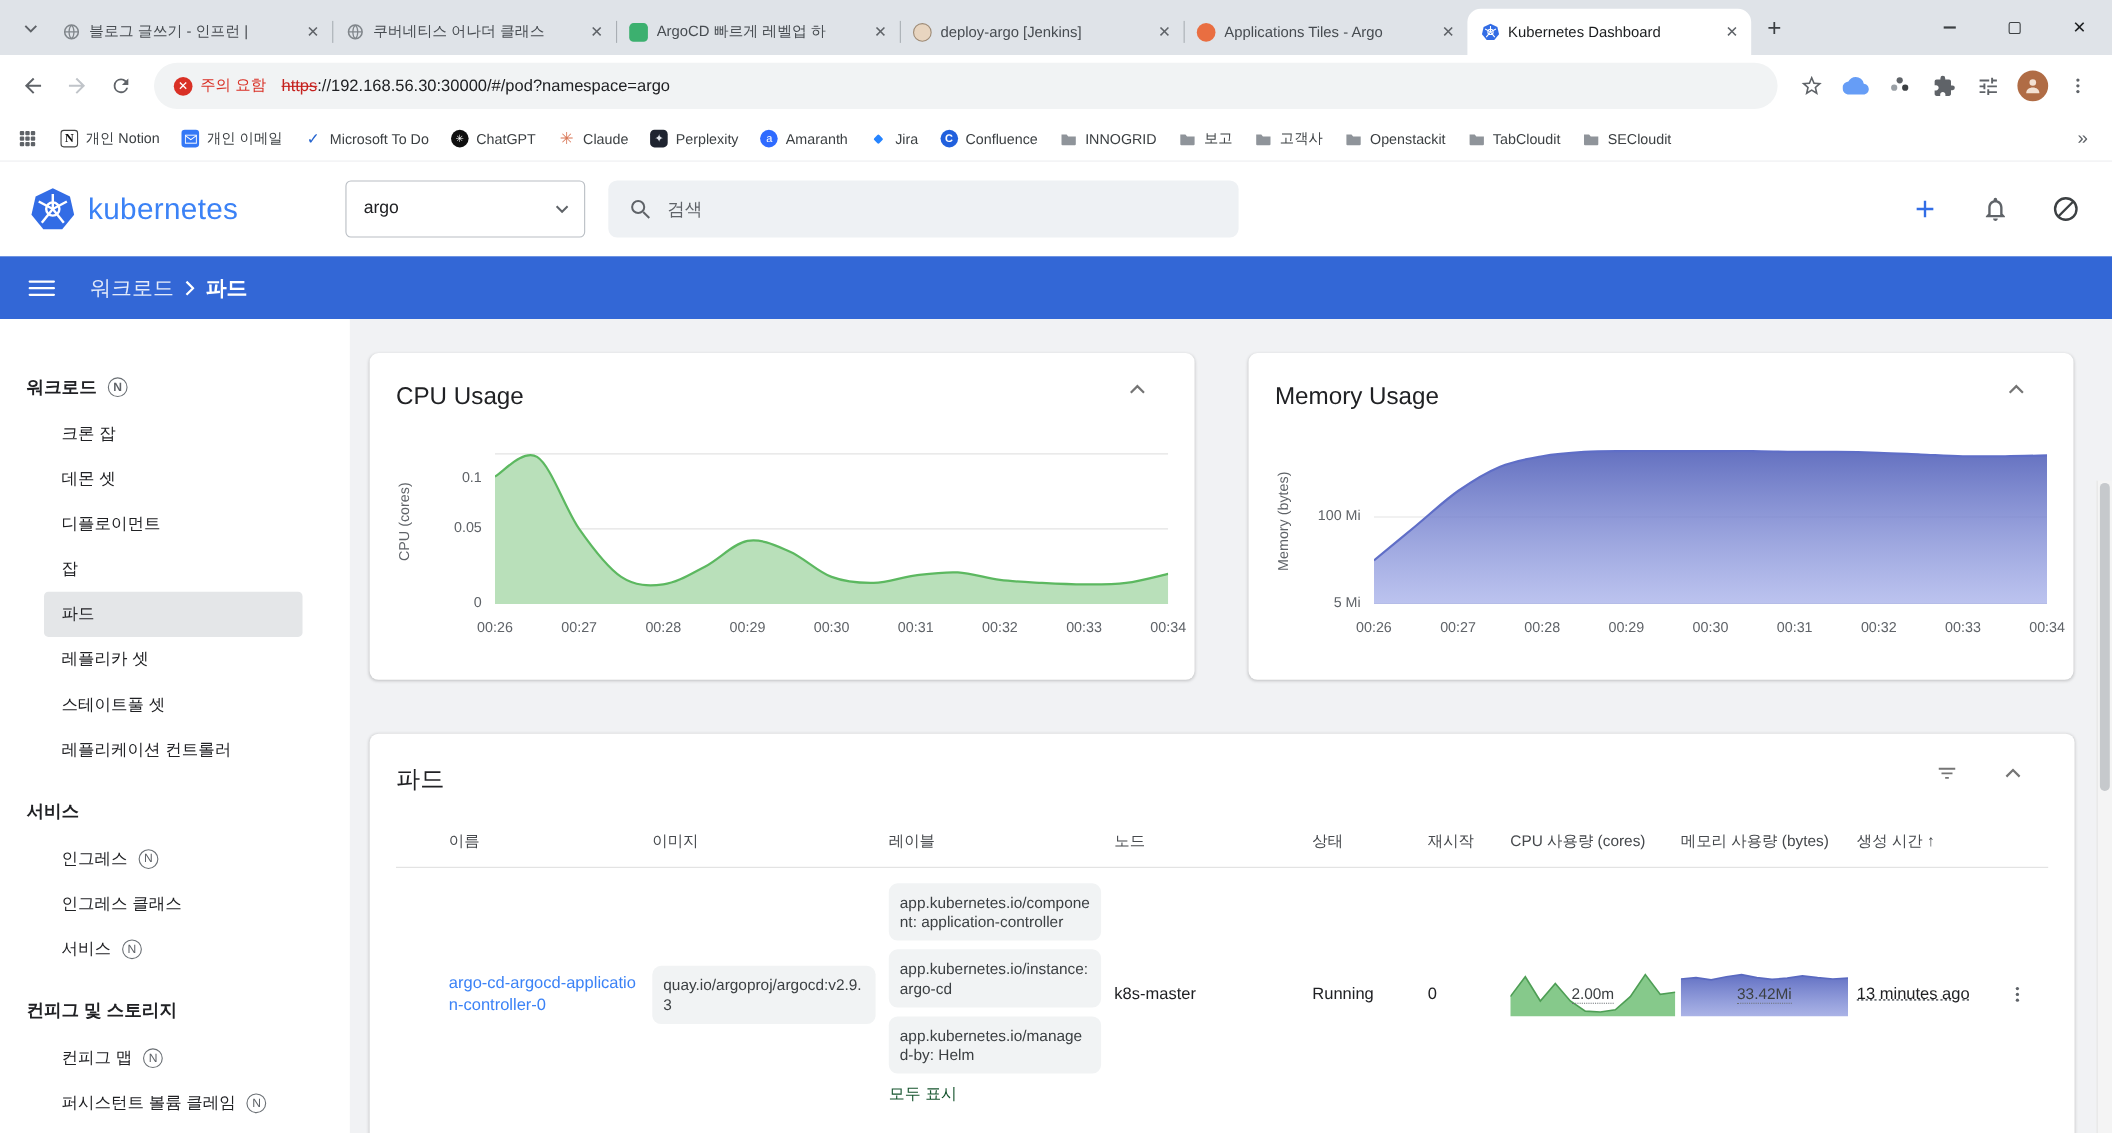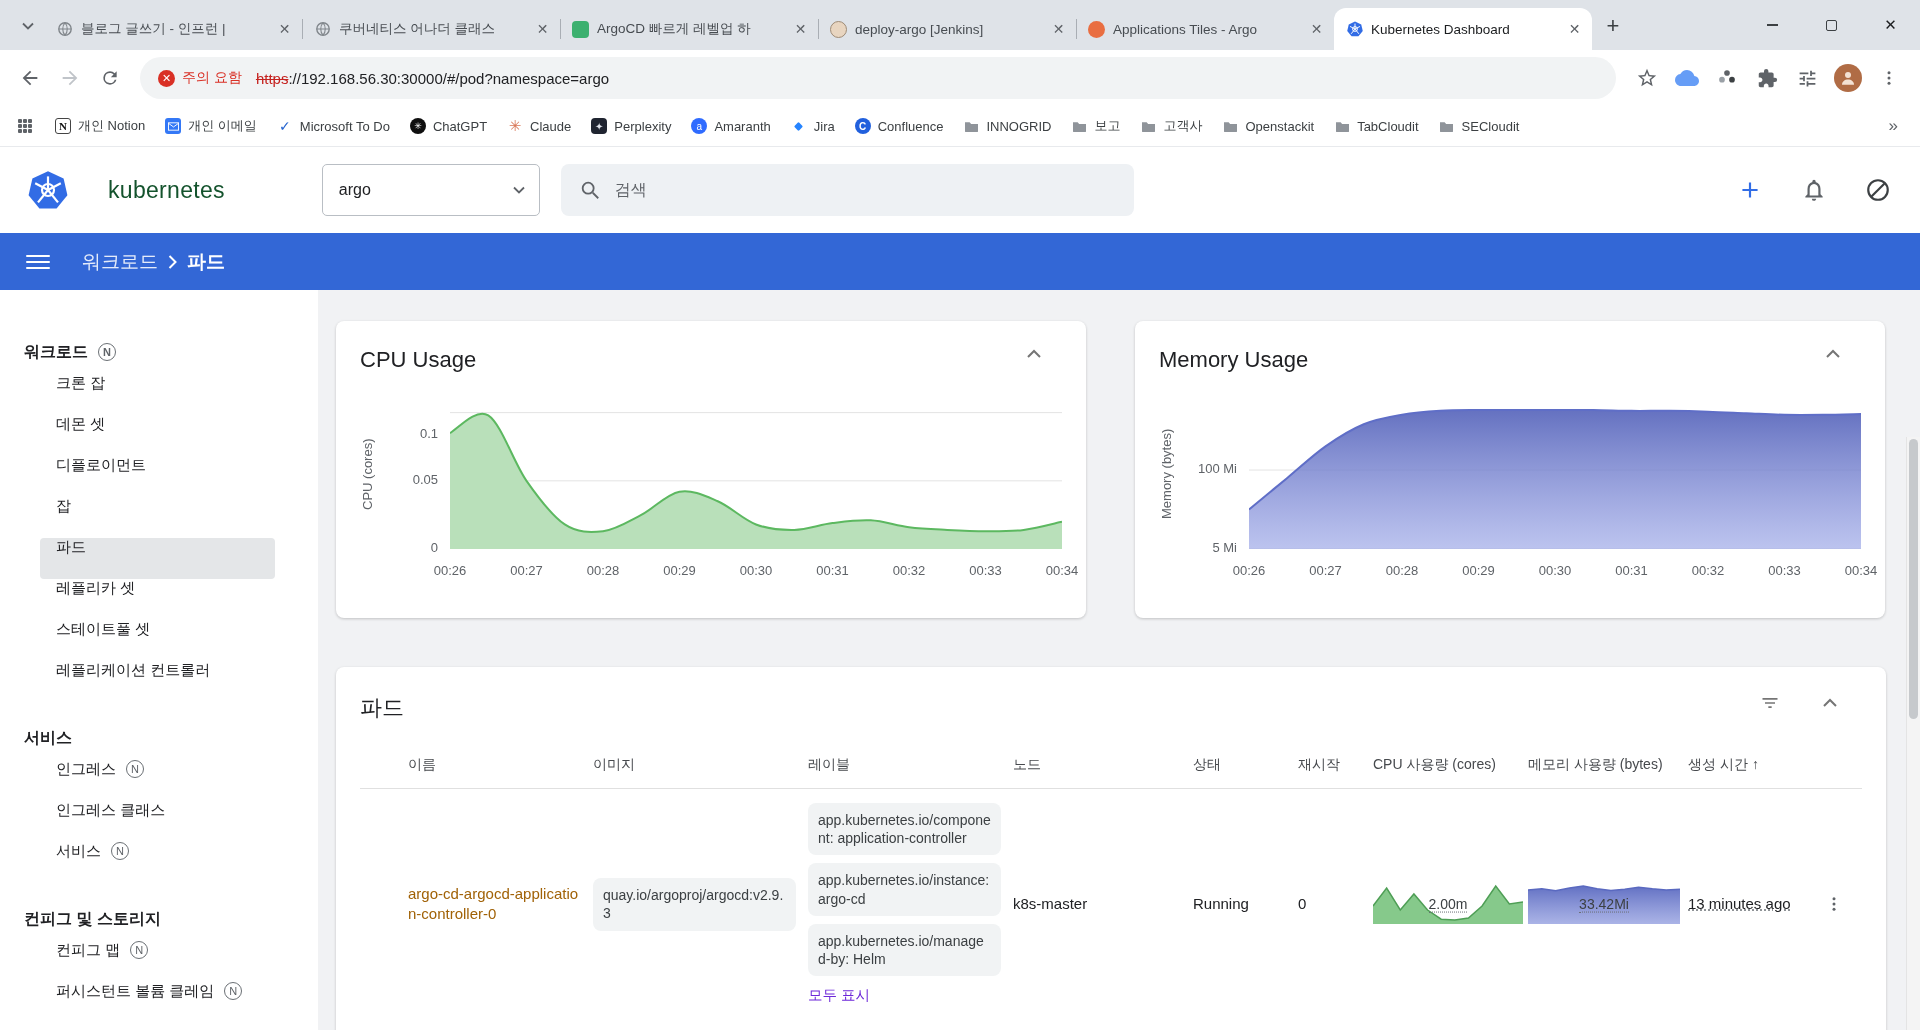--- a/index.html
+++ b/index.html
@@ -39,38 +39,38 @@
   .f-mail{background:#3478f6;color:#fff;}
   .f-todo{color:#2564cf;font-weight:bold;font-size:14px;}
   .f-gpt{background:#0f0f0f;color:#fff;border-radius:50%;font-size:9px;}
   .f-claude{color:#d97757;font-size:15px;}
   .f-pplx{background:#1f2430;color:#dfe3ea;border-radius:4px;font-size:10px;}
   .f-ama{background:#2f6bff;color:#fff;border-radius:50%;font-size:10px;}
   .f-conf{background:#2160dd;color:#fff;border-radius:50%;font-size:10px;font-weight:bold;}
   
   .k8s-header{height:86px;background:#fff;display:flex;align-items:center;padding:0 28px;}
   .brand{display:flex;align-items:center;gap:12px;}
-  .brand-name{font-size:23px;color:#14532d;letter-spacing:.3px;margin-left:28px;}
+  .brand-name{font-size:27px;color:#3b82f6;letter-spacing:.3px;}
   .ns-select{width:218px;height:52px;border:1px solid #b9bec4;border-radius:5px;margin-left:97px;display:flex;align-items:center;padding:0 14px 0 16px;font-size:16px;color:#202124;}
   .ns-caret{margin-left:auto;}
   .searchbox{width:573px;height:52px;background:#eef1f4;border-radius:8px;margin-left:21px;display:flex;align-items:center;padding:0 18px;gap:14px;color:#5f6368;font-size:16px;}
   .hdr-icons{margin-left:auto;display:flex;align-items:center;gap:36px;}
   .hdr-ic{width:28px;height:28px;display:flex;align-items:center;justify-content:center;}
   
   .appbar{height:57px;background:#3367d6;display:flex;align-items:center;color:#fff;padding:0 26px;}
   .hamburger{width:24px;display:flex;flex-direction:column;gap:4px;}
   .hamburger i{display:block;height:2px;background:#fff;border-radius:1px;}
   .crumb-parent{font-size:19px;color:rgba(255,255,255,.87);margin-left:32px;}
   .crumb-sep{margin:0 10px;display:flex;align-items:center;}
   .crumb-current{font-size:19px;font-weight:bold;color:#fff;}
   
   .content{display:flex;height:741px;background:#f1f2f4;position:relative;}
   .sidebar{width:318px;background:#fff;padding-top:40px;flex:0 0 auto;}
   .sec-title{display:flex;align-items:center;gap:10px;height:44px;padding:0 24px;font-size:16px;font-weight:bold;color:#202124;}
-  .side-item{height:41px;display:flex;gap:10px;margin:0 3px 0 40px;width:235px;padding:0 10px 0 16px;font-size:15px;color:#202124;border-radius:4px;}
+  .side-item{height:41px;display:flex;align-items:center;gap:10px;margin:0 3px 0 40px;width:235px;padding:0 10px 0 16px;font-size:15px;color:#202124;border-radius:4px;}
   .side-item.selected{background:#e4e6e8;}
   .nbadge{width:18px;height:18px;border:1px solid #6b7075;border-radius:50%;color:#5f6368;font-size:11px;display:flex;align-items:center;justify-content:center;flex:0 0 auto;}
   .sec-gap{margin-top:14px;}
   .main{flex:1;padding:31px 20px 0 18px;overflow:hidden;}
   .card{background:#fff;border-radius:8px;box-shadow:0 1px 3px rgba(0,0,0,.2);}
   .charts-row{display:flex;gap:49px;}
   .chart-card{width:750px;height:297px;padding:26px 20px 14px 24px;position:relative;}
   .chart-title{font-size:22px;color:#202124;}
   .collapse-btn{position:absolute;top:28px;right:44px;background:none;border:none;}
   .chart-body{display:flex;margin-top:26px;}
@@ -85,24 +85,24 @@
   .pods-card{margin-top:49px;width:1550px;height:430px;padding:26px 24px 0;position:relative;}
   .pods-title{font-size:22px;color:#202124;}
   .card-tools{position:absolute;top:26px;right:48px;display:flex;gap:42px;align-items:center;}
   .tgrid{display:grid;grid-template-columns:48px 185px 215px 205px 180px 105px 75px 155px 160px 130px 44px;}
   .thead{margin-top:18px;min-height:48px;align-items:center;border-bottom:1px solid #e0e0e0;color:#46494d;font-size:14px;}
   .th{padding-right:12px;line-height:1.3;}
   .th-sort{display:flex;align-items:center;gap:4px;}
   .trow{align-items:center;padding:14px 0;}
   .cell{padding-right:12px;font-size:15px;line-height:1.35;}
   .dot{width:16px;height:16px;border-radius:50%;background:#43a047;margin:0 auto;}
-  .pod-link{color:#a16207;word-break:break-all;}
+  .pod-link{color:#3b82f6;word-break:break-all;}
   .chip{background:#f1f3f4;border-radius:8px;padding:8px 10px;font-size:14px;color:#3c4043;word-break:break-all;display:inline-block;max-width:100%;line-height:1.3;}
   .labels-stack{display:flex;flex-direction:column;gap:8px;align-items:flex-start;}
-  .show-all{color:#6d28d9;font-size:14.5px;margin-top:2px;}
+  .show-all{color:#14532d;font-size:14.5px;margin-top:2px;}
   .spark{width:150px;height:40px;position:relative;}
   .spark-val{position:absolute;left:0;right:0;top:50%;transform:translateY(-50%);text-align:center;font-size:14px;color:#3c4043;}
   .dotted{border-bottom:1px dotted #6b7075;}
   .created{display:inline;font-size:15px;text-decoration:underline dotted #6b7075;line-height:1.35;}
   .kebab{display:flex;align-items:center;justify-content:center;height:100%;}
   
   .pagescroll{position:absolute;right:0;top:147px;bottom:0;width:14px;background:#f4f4f4;border-left:1px solid #e4e4e4;z-index:5;}
   .pagescroll .thumb{position:absolute;top:2px;left:2px;right:2px;height:280px;background:#c6c9cc;border-radius:6px;}
 </style>
 </head>

